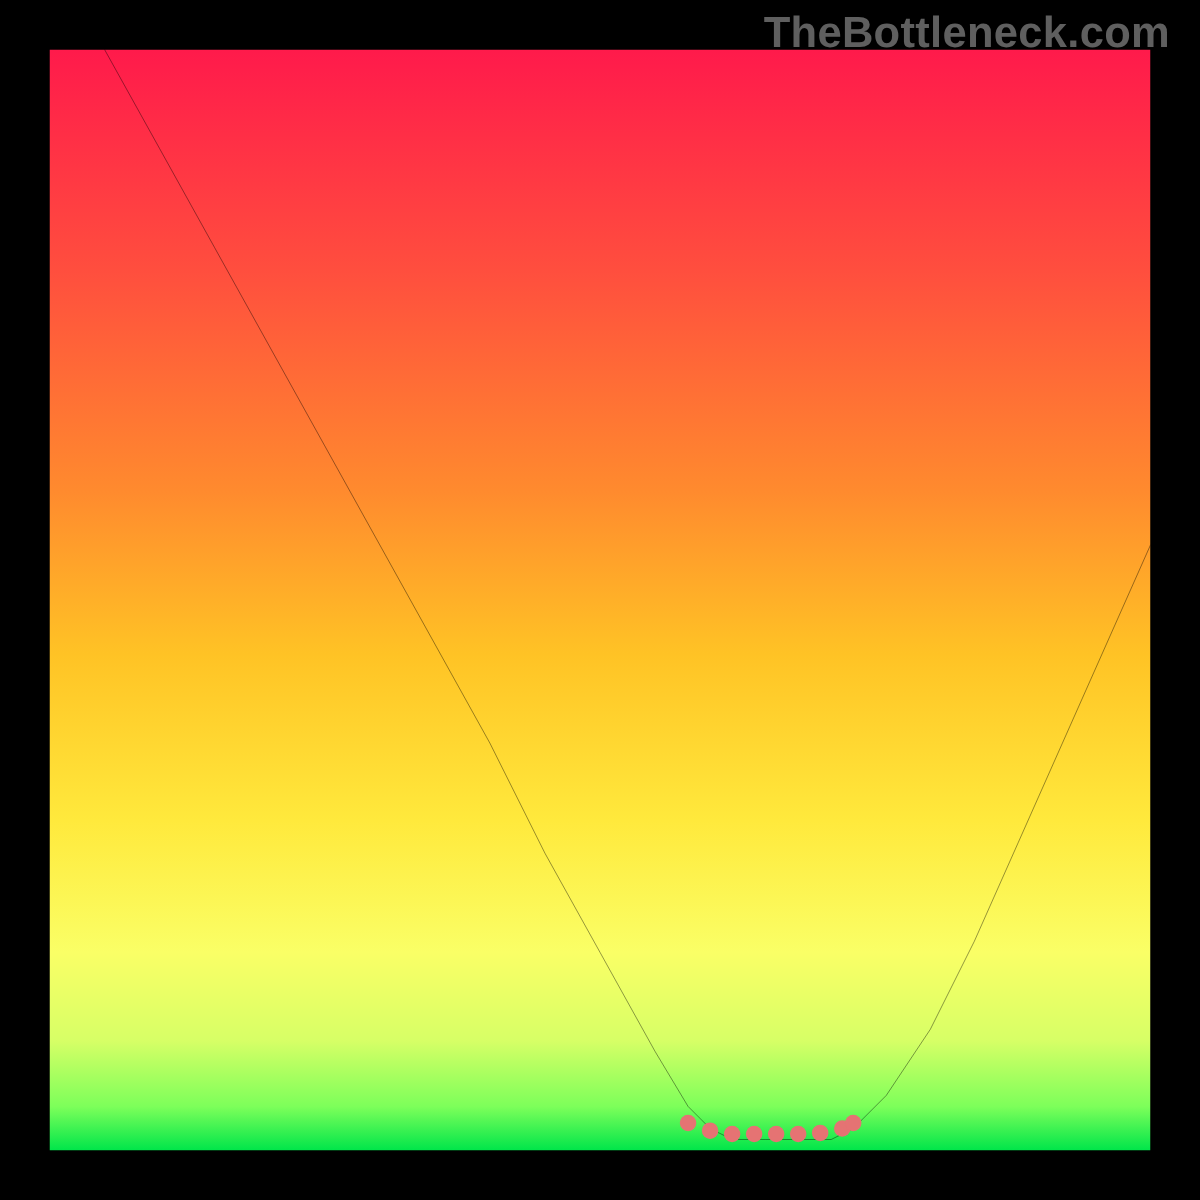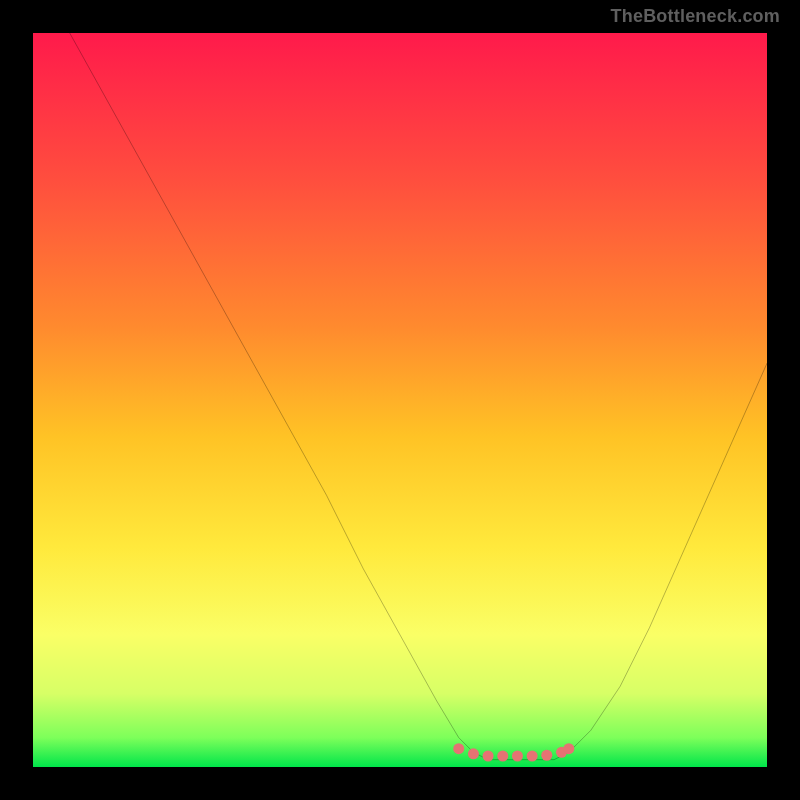--- a/index.html
+++ b/index.html
@@ -21,21 +21,21 @@
     left: 33px;
     top: 33px;
     width: 734px;
     height: 734px;
   }
   .watermark {
     position: absolute;
     top: 6px;
     right: 20px;
     font-family: Arial, Helvetica, sans-serif;
-    font-size: 18px;
+    font-size: 29px;
     font-weight: 600;
     color: #5f5f5f;
     letter-spacing: 0.2px;
   }
 </style>
 </head>
 <body>
 
 <div class="frame">
   <div class="watermark">TheBottleneck.com</div>

